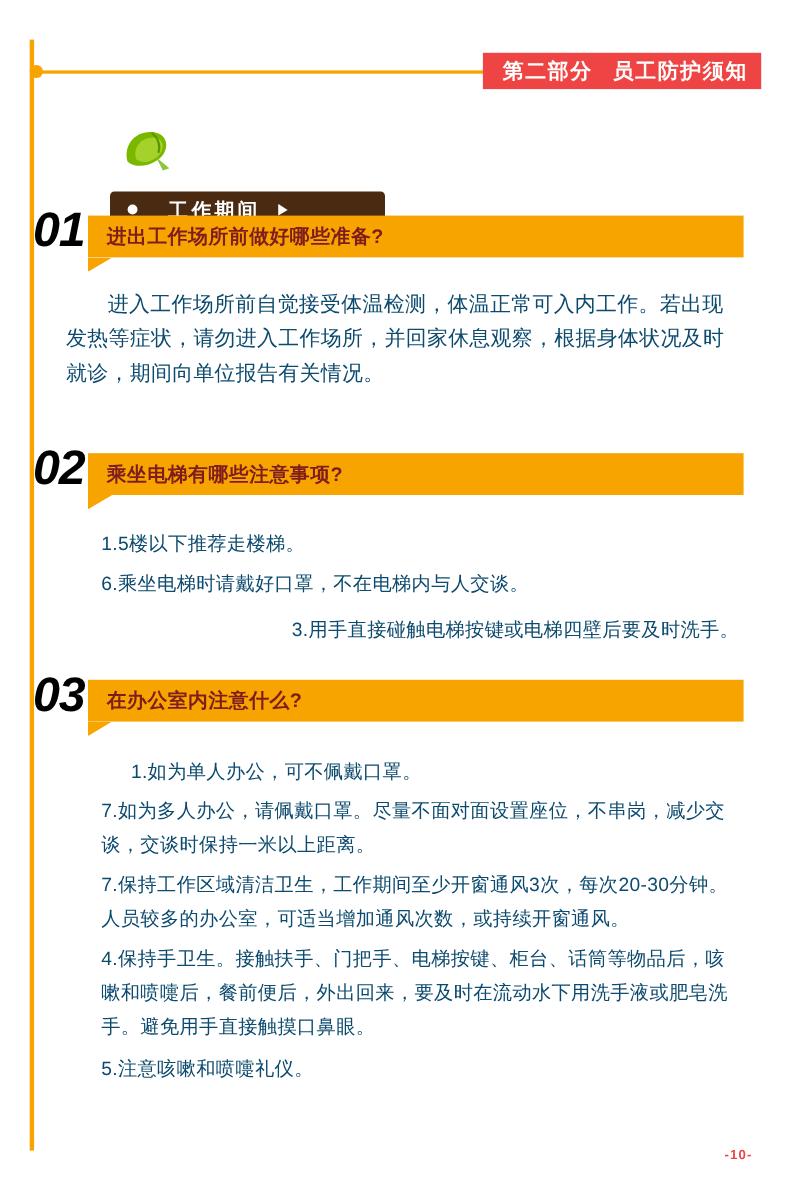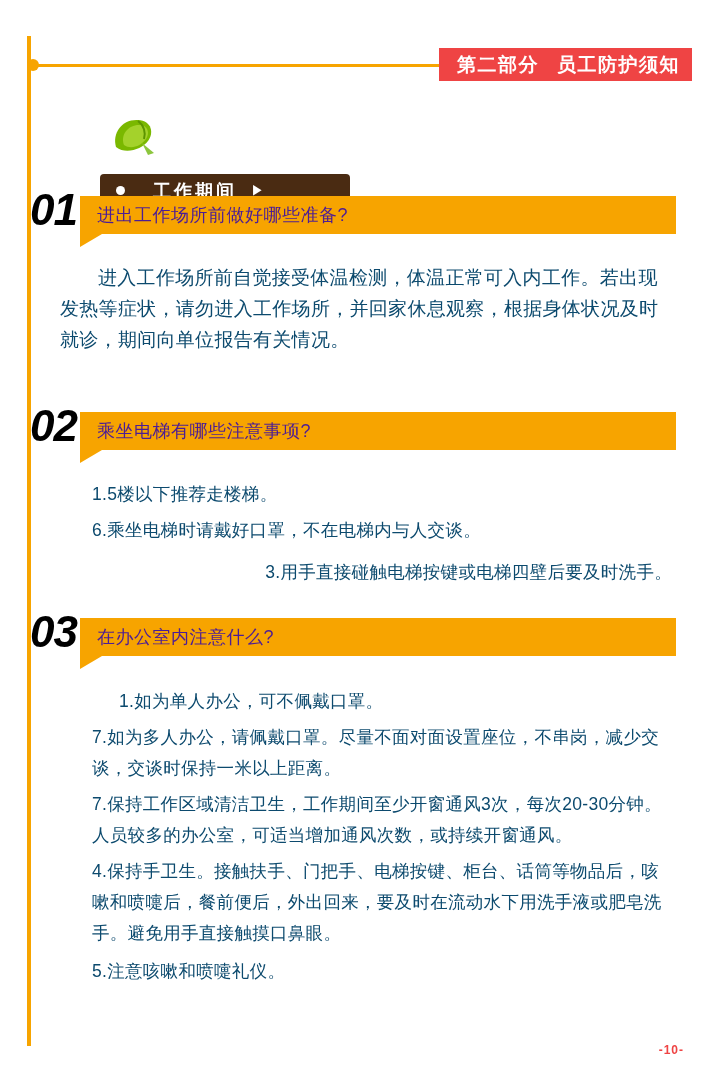--- a/index.html
+++ b/index.html
@@ -140,23 +140,23 @@
     position: absolute;
     left: 80px;
     height: 38px;
     background: #f7a400;
     display: flex;
     align-items: center;
     box-sizing: border-box;
     padding-left: 17px;
   }
   .qbar .qtext {
-    color: #4c1d95;
+    color: #7f1d1d;
     font-size: 18px;
-    font-weight: normal;
+    font-weight: bold;
     letter-spacing: 0.5px;
   }
   .qtail {
     position: absolute;
     left: 80px;
     width: 22px;
     height: 13px;
     background: #f7a400;
     clip-path: polygon(0 0, 100% 0, 0 100%);
   }

